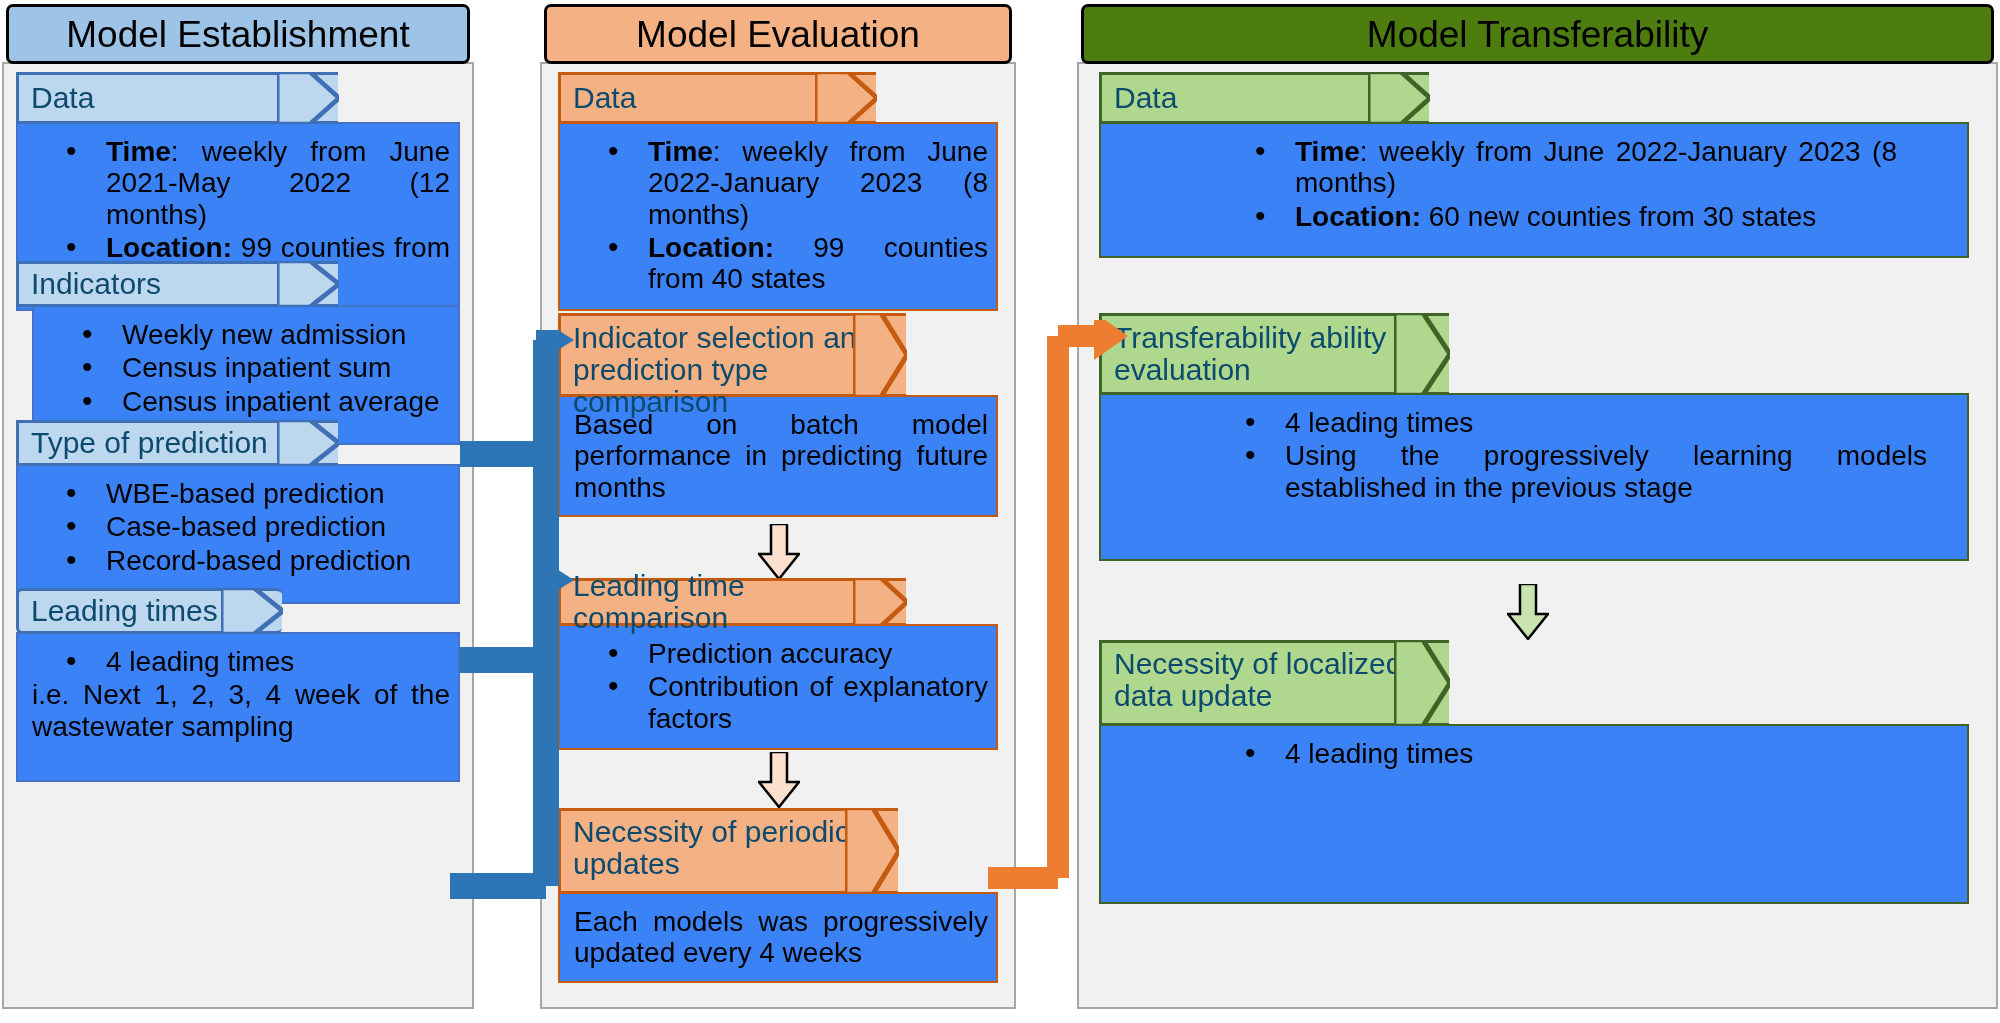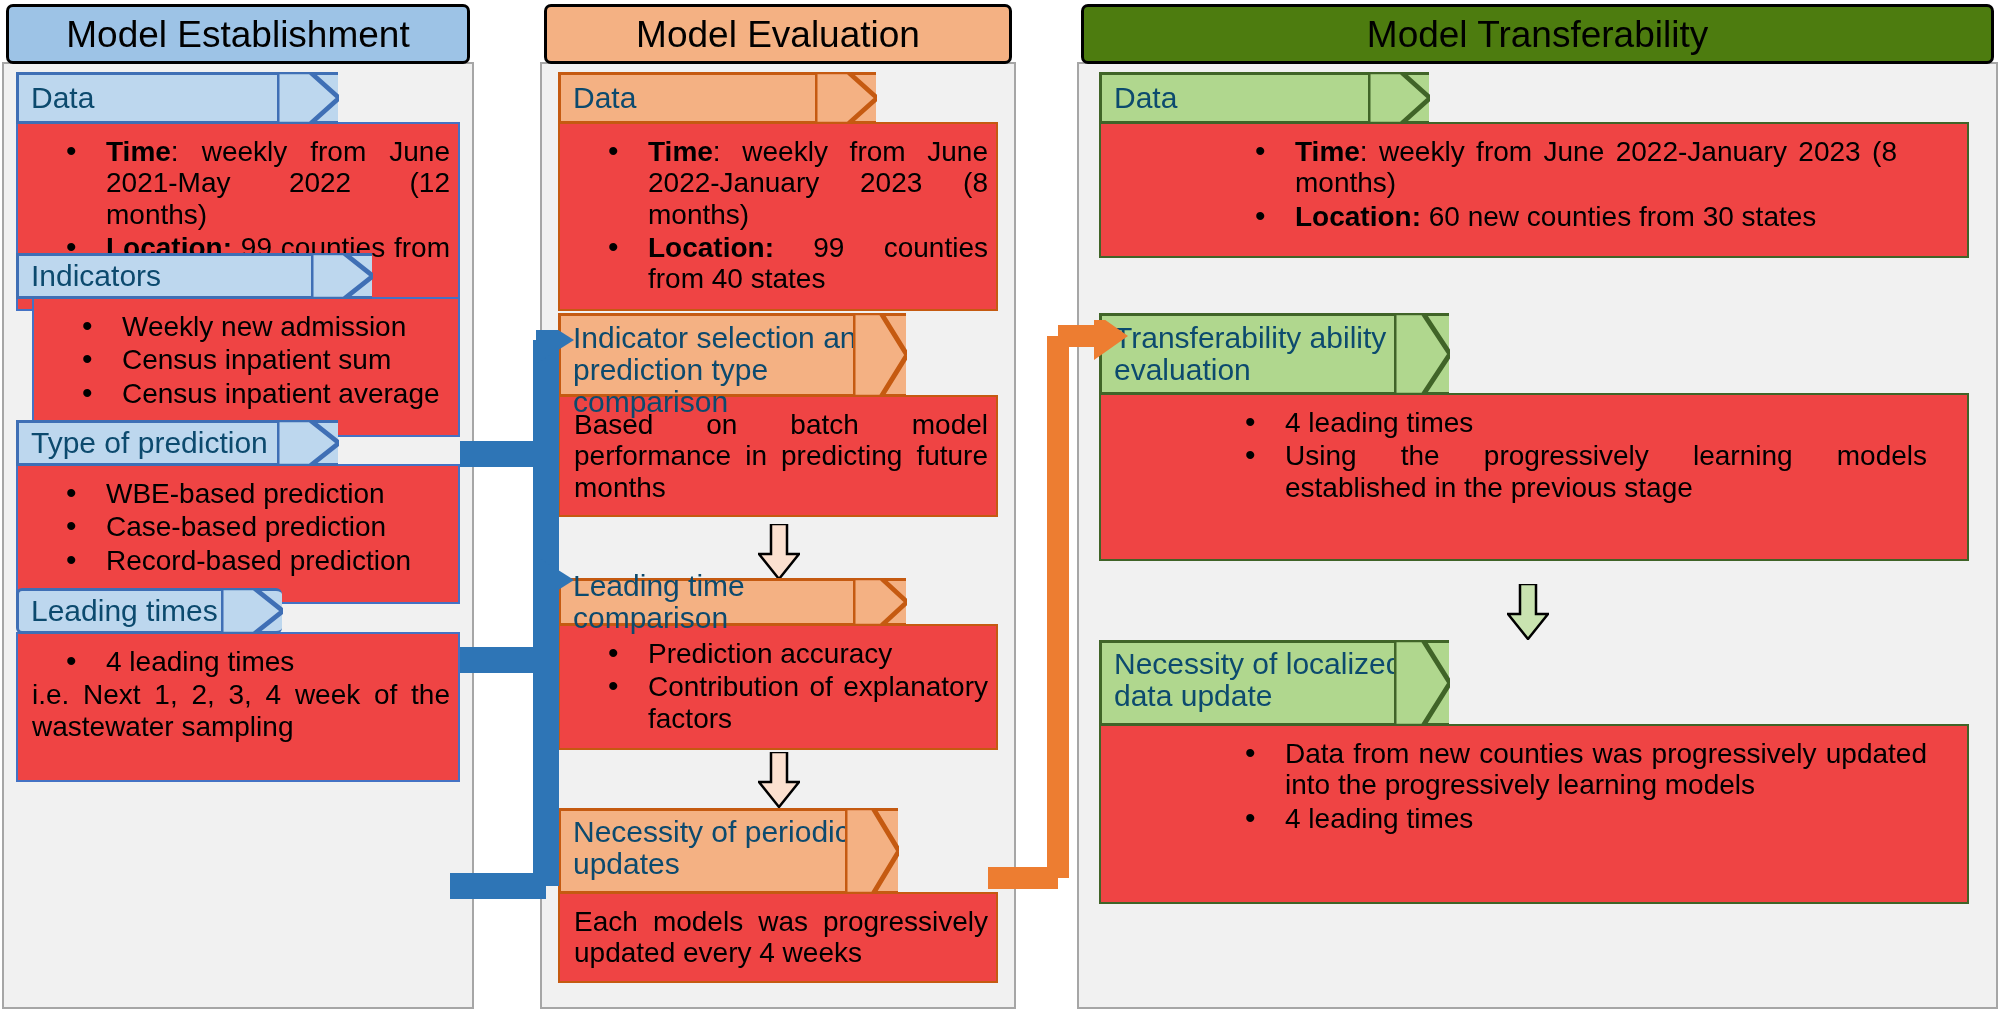--- a/index.html
+++ b/index.html
@@ -67,21 +67,21 @@
     display: flex;
     align-items: center;
     font-size: 30px;
     line-height: 1.06;
     color: #0c4a6e;
     padding: 5px 10px 5px 12px;
     z-index: 3;
   }
   .card-body {
     position: relative;
-    background: #ef4444;
+    background: #3b82f6;
     box-sizing: border-box;
     font-size: 28px;
     line-height: 1.12;
     color: #000;
     padding: 12px 8px 12px 14px;
     margin-top: -2px;
     z-index: 2;
   }
   .card-body ul {
     margin: 0;
@@ -165,21 +165,21 @@
       </div>
       <div class="card-body" style="min-height:138px;">
         <ul>
           <li><b>Time</b>: weekly from June 2021-May 2022 (12 months)</li>
           <li><b>Location:</b> 99 counties from 40 states</li>
         </ul>
       </div>
     </div>
 
     <div class="card" style="left:14px; top:253px; width:444px;">
-      <div class="card-head" style="width:356px; height:46px;">
+      <div class="card-head" style="width:322px; height:46px;margin-top:8px;">
         <span>Indicators</span>
         <span class="pennant">
           <svg viewBox="0 0 62 52" preserveAspectRatio="none">
             <polygon points="0,0 33,0 62,26 33,52 0,52" fill="#bdd7ee" stroke="#3f6fb5" stroke-width="5"></polygon>
           </svg>
         </span>
       </div>
       <div class="card-body" style="min-height:140px;margin-left:16px;">
         <ul>
           <li class="nojust">Weekly new admission</li>
@@ -352,21 +352,20 @@
       <div class="card-head" style="width:350px; height:86px; align-items:flex-start; padding-top:5px;">
         <span>Necessity of localized data update</span>
         <span class="pennant" style="width:56px;">
           <svg viewBox="0 0 56 92" preserveAspectRatio="none">
             <polygon points="0,0 29,0 56,46 29,92 0,92" fill="#b0d78e" stroke="#406428" stroke-width="5"></polygon>
           </svg>
         </span>
       </div>
       <div class="card-body" style="min-height:180px; padding-left:110px; padding-right:40px;">
         <ul>
-          <li>Data from new counties was progressively updated into the progressively learning models</li>
           <li class="nojust">4 leading times</li>
         </ul>
       </div>
     </div>
   </div>
 
   <div class="connector" style="left:440px; top:330px;">
     <svg width="140" height="600" viewBox="0 0 140 600">
 
       <path d="M 20 124 L 106 124" stroke="#2e75b6" stroke-width="26" fill="none"></path>

